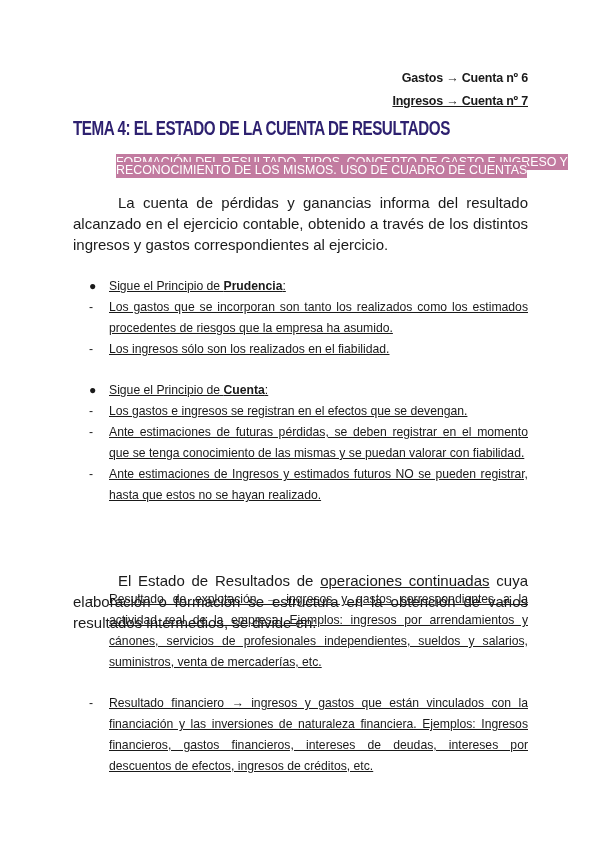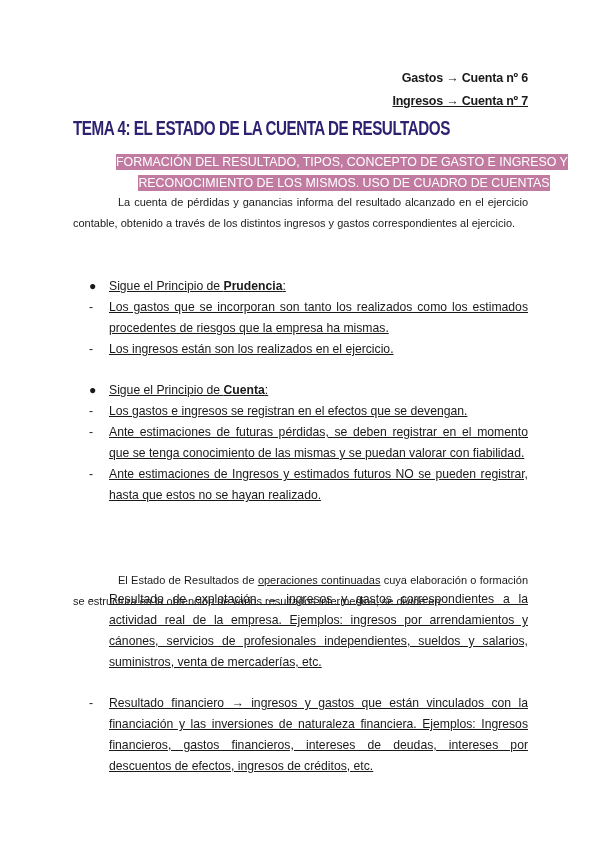--- a/index.html
+++ b/index.html
@@ -8,22 +8,22 @@
     .page { position: absolute; left: 0; top: 0; width: 600px; height: 848px; }
     .hdr { position: absolute; right: 72px; font-size: 12.5px; font-weight: bold; text-align: right; letter-spacing: -0.2px; }
     .hdr1 { top: 71px; }
     .hdr2 { top: 94px; text-decoration: underline; }
     .title { position: absolute; left: 73px; top: 117px; font-family: "Liberation Sans", sans-serif;
              font-weight: bold; font-size: 19.5px; color: #2e2170; letter-spacing: -0.6px;
              transform: scaleX(0.78); transform-origin: left top; white-space: nowrap; }
     .sub { position: absolute; left: 73px; width: 456px; font-size: 12.4px; color: #ffffff; padding-left: 43px; }
     .sub span { background: #c27ba0; padding: 1px 0; white-space: nowrap; }
     .sub1 { top: 155px; }
-    .sub2 { top: 176px; text-align: center; }
-    .txt { position: absolute; left: 73px; width: 455px; font-size: 11px; line-height: 21px;
+    .sub2 { top: 163px; }
+    .txt { position: absolute; left: 73px; width: 455px; font-size: 15px; line-height: 21px;
            text-align: justify; }
     .indent { text-indent: 45px; }
     .li { position: absolute; font-size: 12.2px; line-height: 21px; }
     .bullet { position: absolute; left: 89px; width: 8px; }
     .dash { position: absolute; left: 89px; }
     .litext { position: absolute; left: 109px; width: 419px; text-align: justify; text-decoration: underline; }
     u { text-decoration: underline; }
   </style>
 </head>
 <body>
@@ -39,25 +39,25 @@
   <div class="sub sub2"><span>RECONOCIMIENTO DE LOS MISMOS. USO DE CUADRO DE CUENTAS </span></div>
 
   <div class="txt indent" style="top:192px;">La cuenta de pérdidas y ganancias informa del resultado alcanzado en el ejercicio contable, obtenido a través de los distintos ingresos y gastos correspondientes al ejercicio.</div>
 
   <div class="li" style="top:276px; left:0; width:600px;">
     <span class="bullet">●</span>
     <span class="litext"><span>Sigue el Principio de </span><b>Prudencia</b><span>:</span></span>
   </div>
   <div class="li" style="top:297px; left:0; width:600px;">
     <span class="dash">-</span>
-    <span class="litext">Los gastos que se incorporan son tanto los realizados como los estimados procedentes de riesgos que la empresa ha mismas.</span>
+    <span class="litext">Los gastos que se incorporan son tanto los realizados como los estimados procedentes de riesgos que la empresa ha asumido.</span>
   </div>
   <div class="li" style="top:339px; left:0; width:600px;">
     <span class="dash">-</span>
-    <span class="litext">Los ingresos están son los realizados en el ejercicio.</span>
+    <span class="litext">Los ingresos sólo son los realizados en el fiabilidad.</span>
   </div>
 
   <div class="li" style="top:380px; left:0; width:600px;">
     <span class="bullet">●</span>
     <span class="litext"><span>Sigue el Principio de </span><b>Cuenta</b><span>:</span></span>
   </div>
   <div class="li" style="top:401px; left:0; width:600px;">
     <span class="dash">-</span>
     <span class="litext">Los gastos e ingresos se registran en el efectos que se devengan.</span>
   </div>

